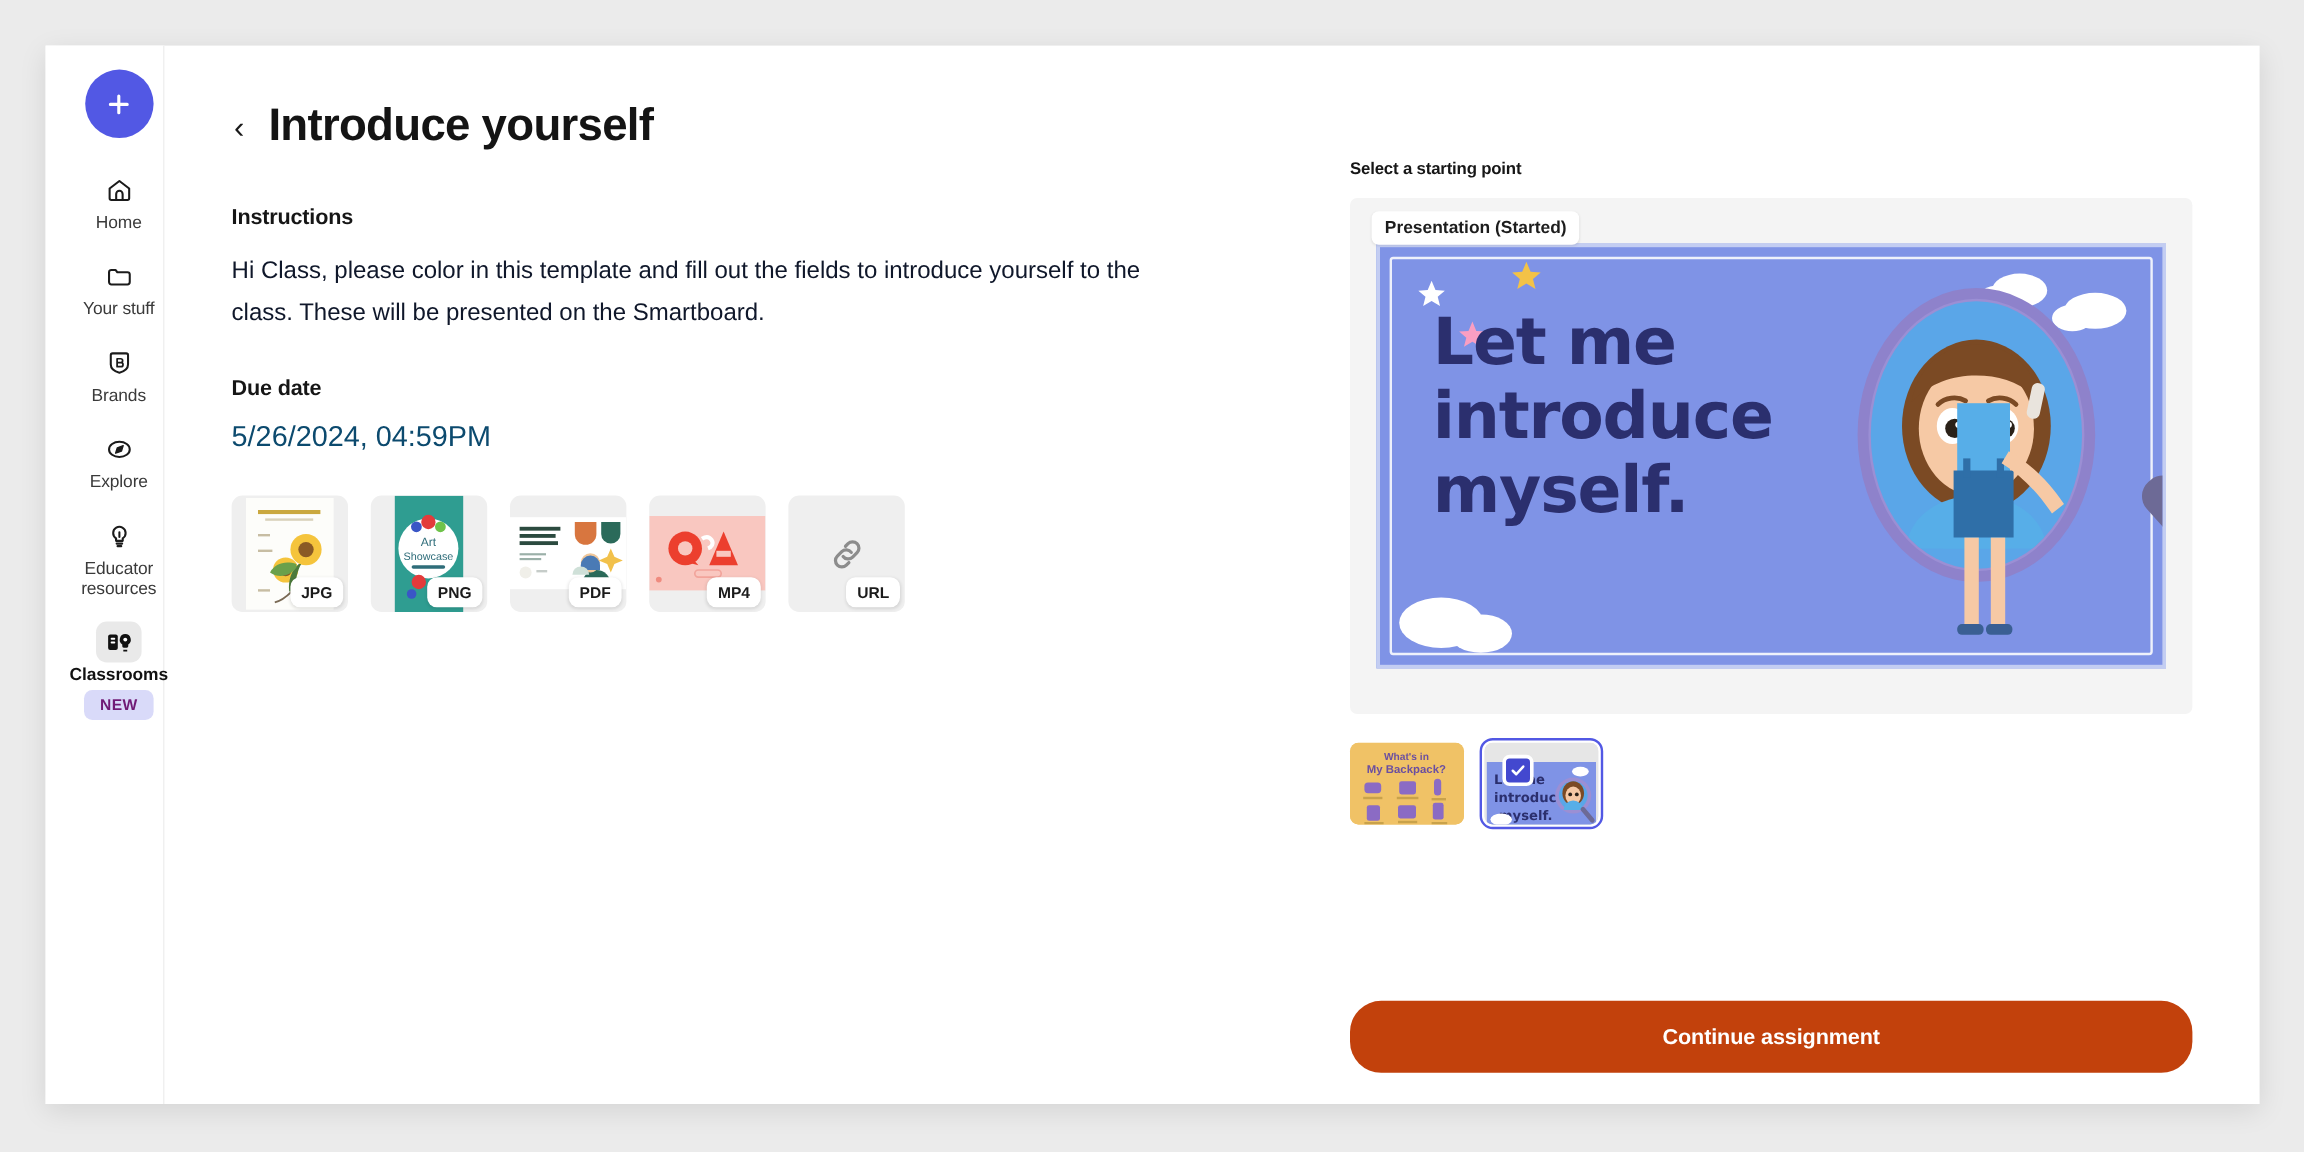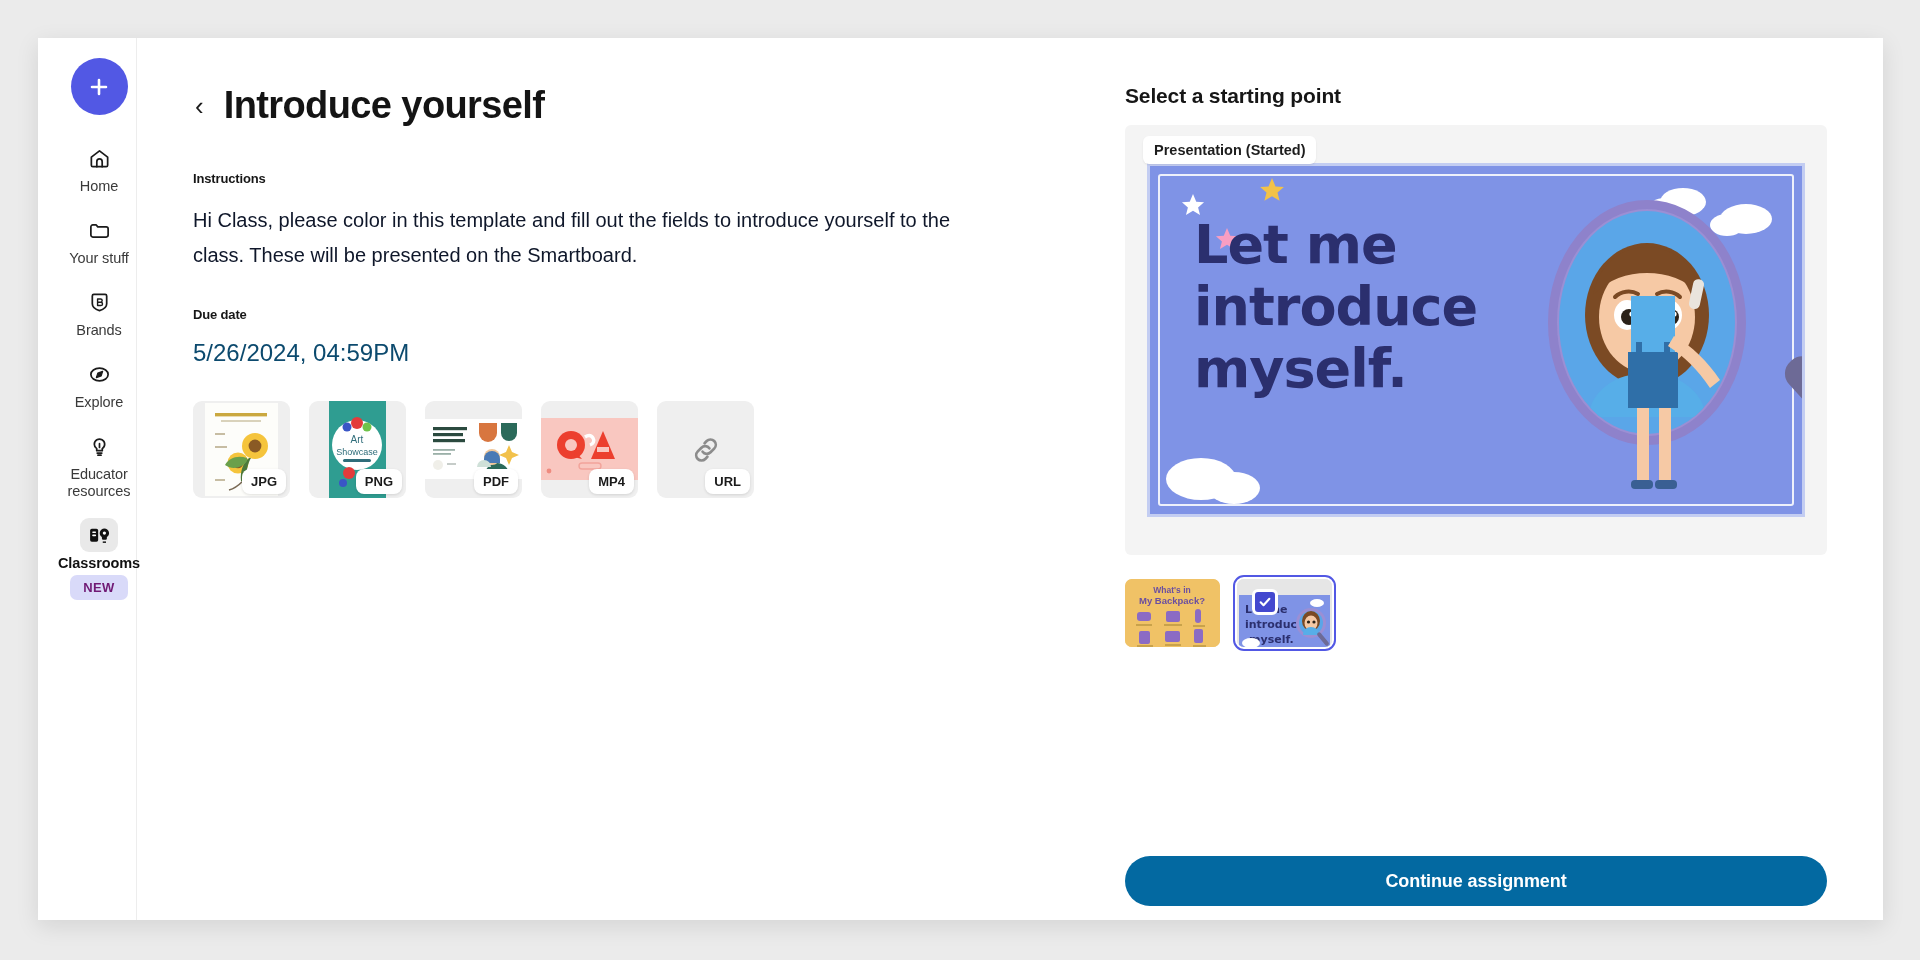--- a/index.html
+++ b/index.html
@@ -103,21 +103,21 @@
     font-family: "Liberation Sans", sans-serif;
   }
   #page-title {
     font-size: 38px;
     font-weight: 700;
     color: #141414;
     letter-spacing: -0.6px;
   }
 
   .section-heading {
-    font-size: 13px;
+    font-size: 18px;
     font-weight: 700;
     color: #161616;
     margin-bottom: 17px;
     letter-spacing: -0.15px;
   }
   .body-text {
     font-size: 20px;
     line-height: 35px;
     color: #0f172a;
     max-width: 760px;
@@ -158,23 +158,24 @@
   }
 
   
   #right-col {
     flex: 1;
     padding-left: 72px;
     display: flex;
     flex-direction: column;
   }
   #starting-point-heading {
-    font-size: 21px; font-weight: 700; color: #161616;
+    font-size: 14px; font-weight: 700; color: #161616;
     margin-bottom: 17px;
     letter-spacing: -0.15px;
+    margin-top: 48px;
   }
 
   #preview-frame {
     background: #f4f4f4;
     border-radius: 6px;
     padding: 14px;
     position: relative;
     height: 430px;
   }
   #preview-chip {
@@ -268,23 +269,23 @@
     width: 26px; height: 26px;
     background: #4348cf;
     border-radius: 6px;
     border: 3px solid #ffffff;
     display: flex; align-items: center; justify-content: center;
     z-index: 4;
   }
 
   #continue-button {
     margin-top: auto;
-    margin-bottom: 14px;
-    height: 50px;
-    background: #0369a1;
+    margin-bottom: 26px;
+    height: 60px;
+    background: #c2410c;
     border: none;
     border-radius: 26px;
     color: #ffffff;
     font-size: 18px;
     font-weight: 700;
     cursor: pointer;
     font-family: "Liberation Sans", sans-serif;
     letter-spacing: -0.1px;
     width: 100%;
   }

